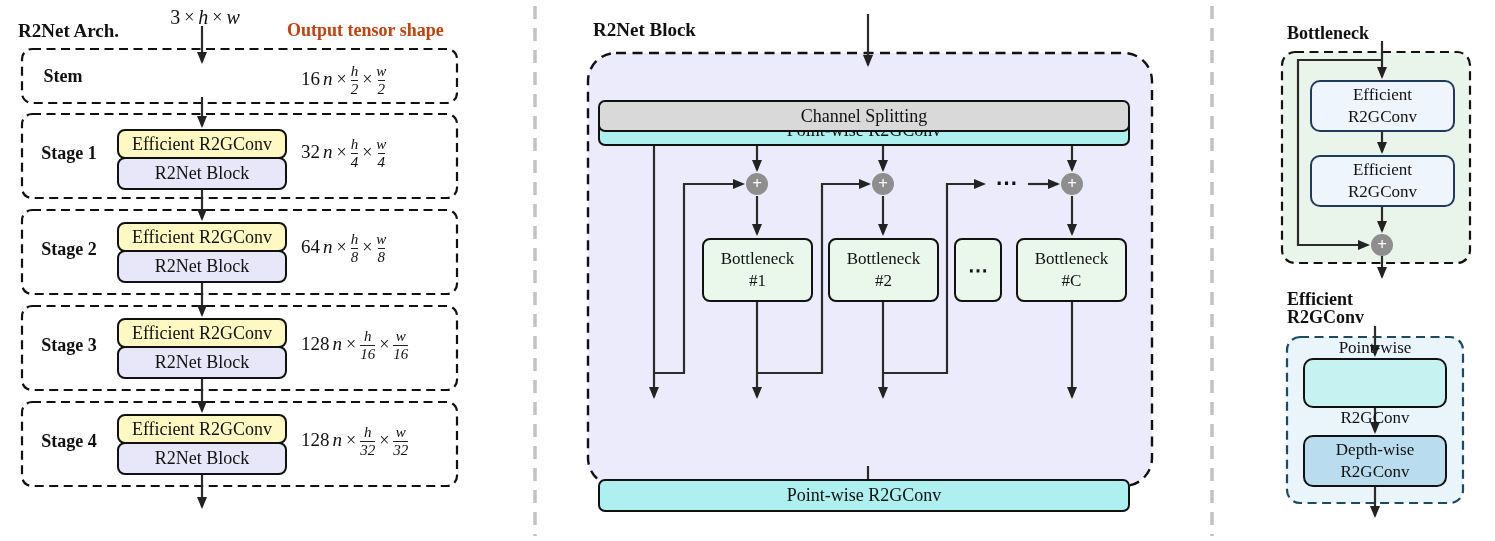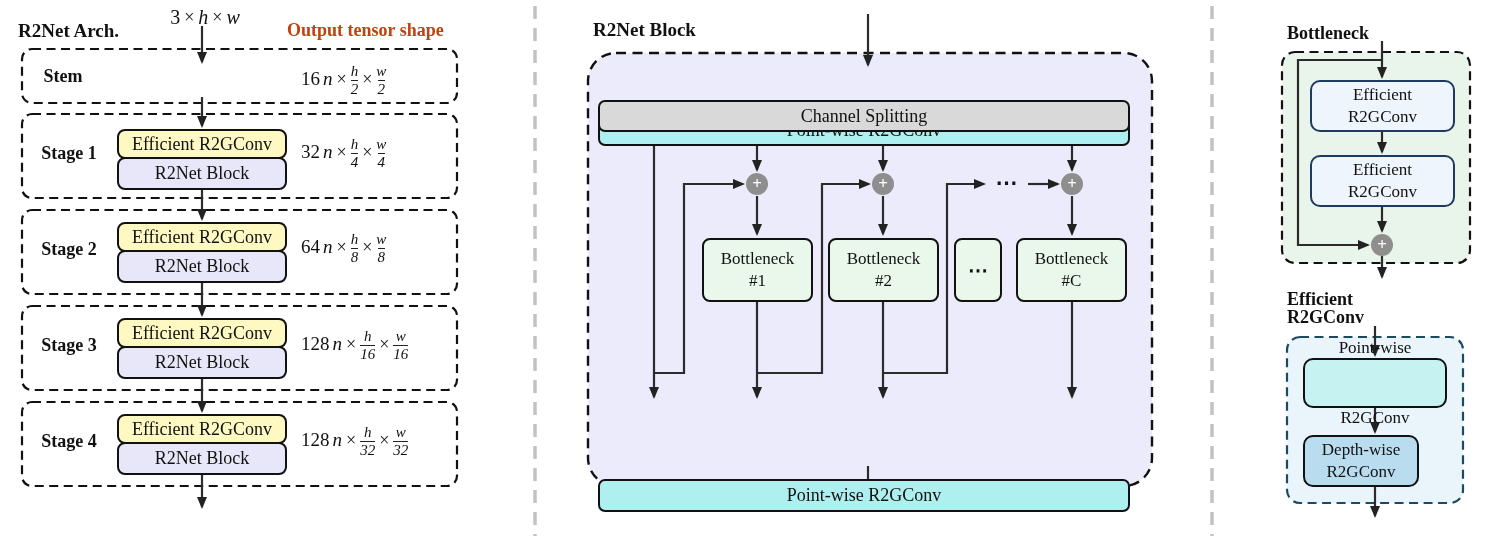--- a/index.html
+++ b/index.html
@@ -230,18 +230,18 @@
   </div>
   <div class="plus" style="left:1371px;top:234px;">+</div>
 
   <div class="title" style="left:1287px;top:289px;font-size:18px;">Efficient</div>
   <div class="title" style="left:1287px;top:307px;font-size:18px;">R2GConv</div>
 
   <div class="box cyanR box2l" style="left:1303px;top:358px;width:144px;height:50px;gap:48px;">
     <span>Point-wise</span>
     <span>R2GConv</span>
   </div>
-  <div class="box blueR box2l" style="left:1303px;top:435px;width:116px;height:52px;">
+  <div class="box blueR box2l" style="left:1303px;top:435px;width:144px;height:52px;">
     <span>Depth-wise</span>
     <span>R2GConv</span>
   </div>
 
 </div>
 
 </body></html>

